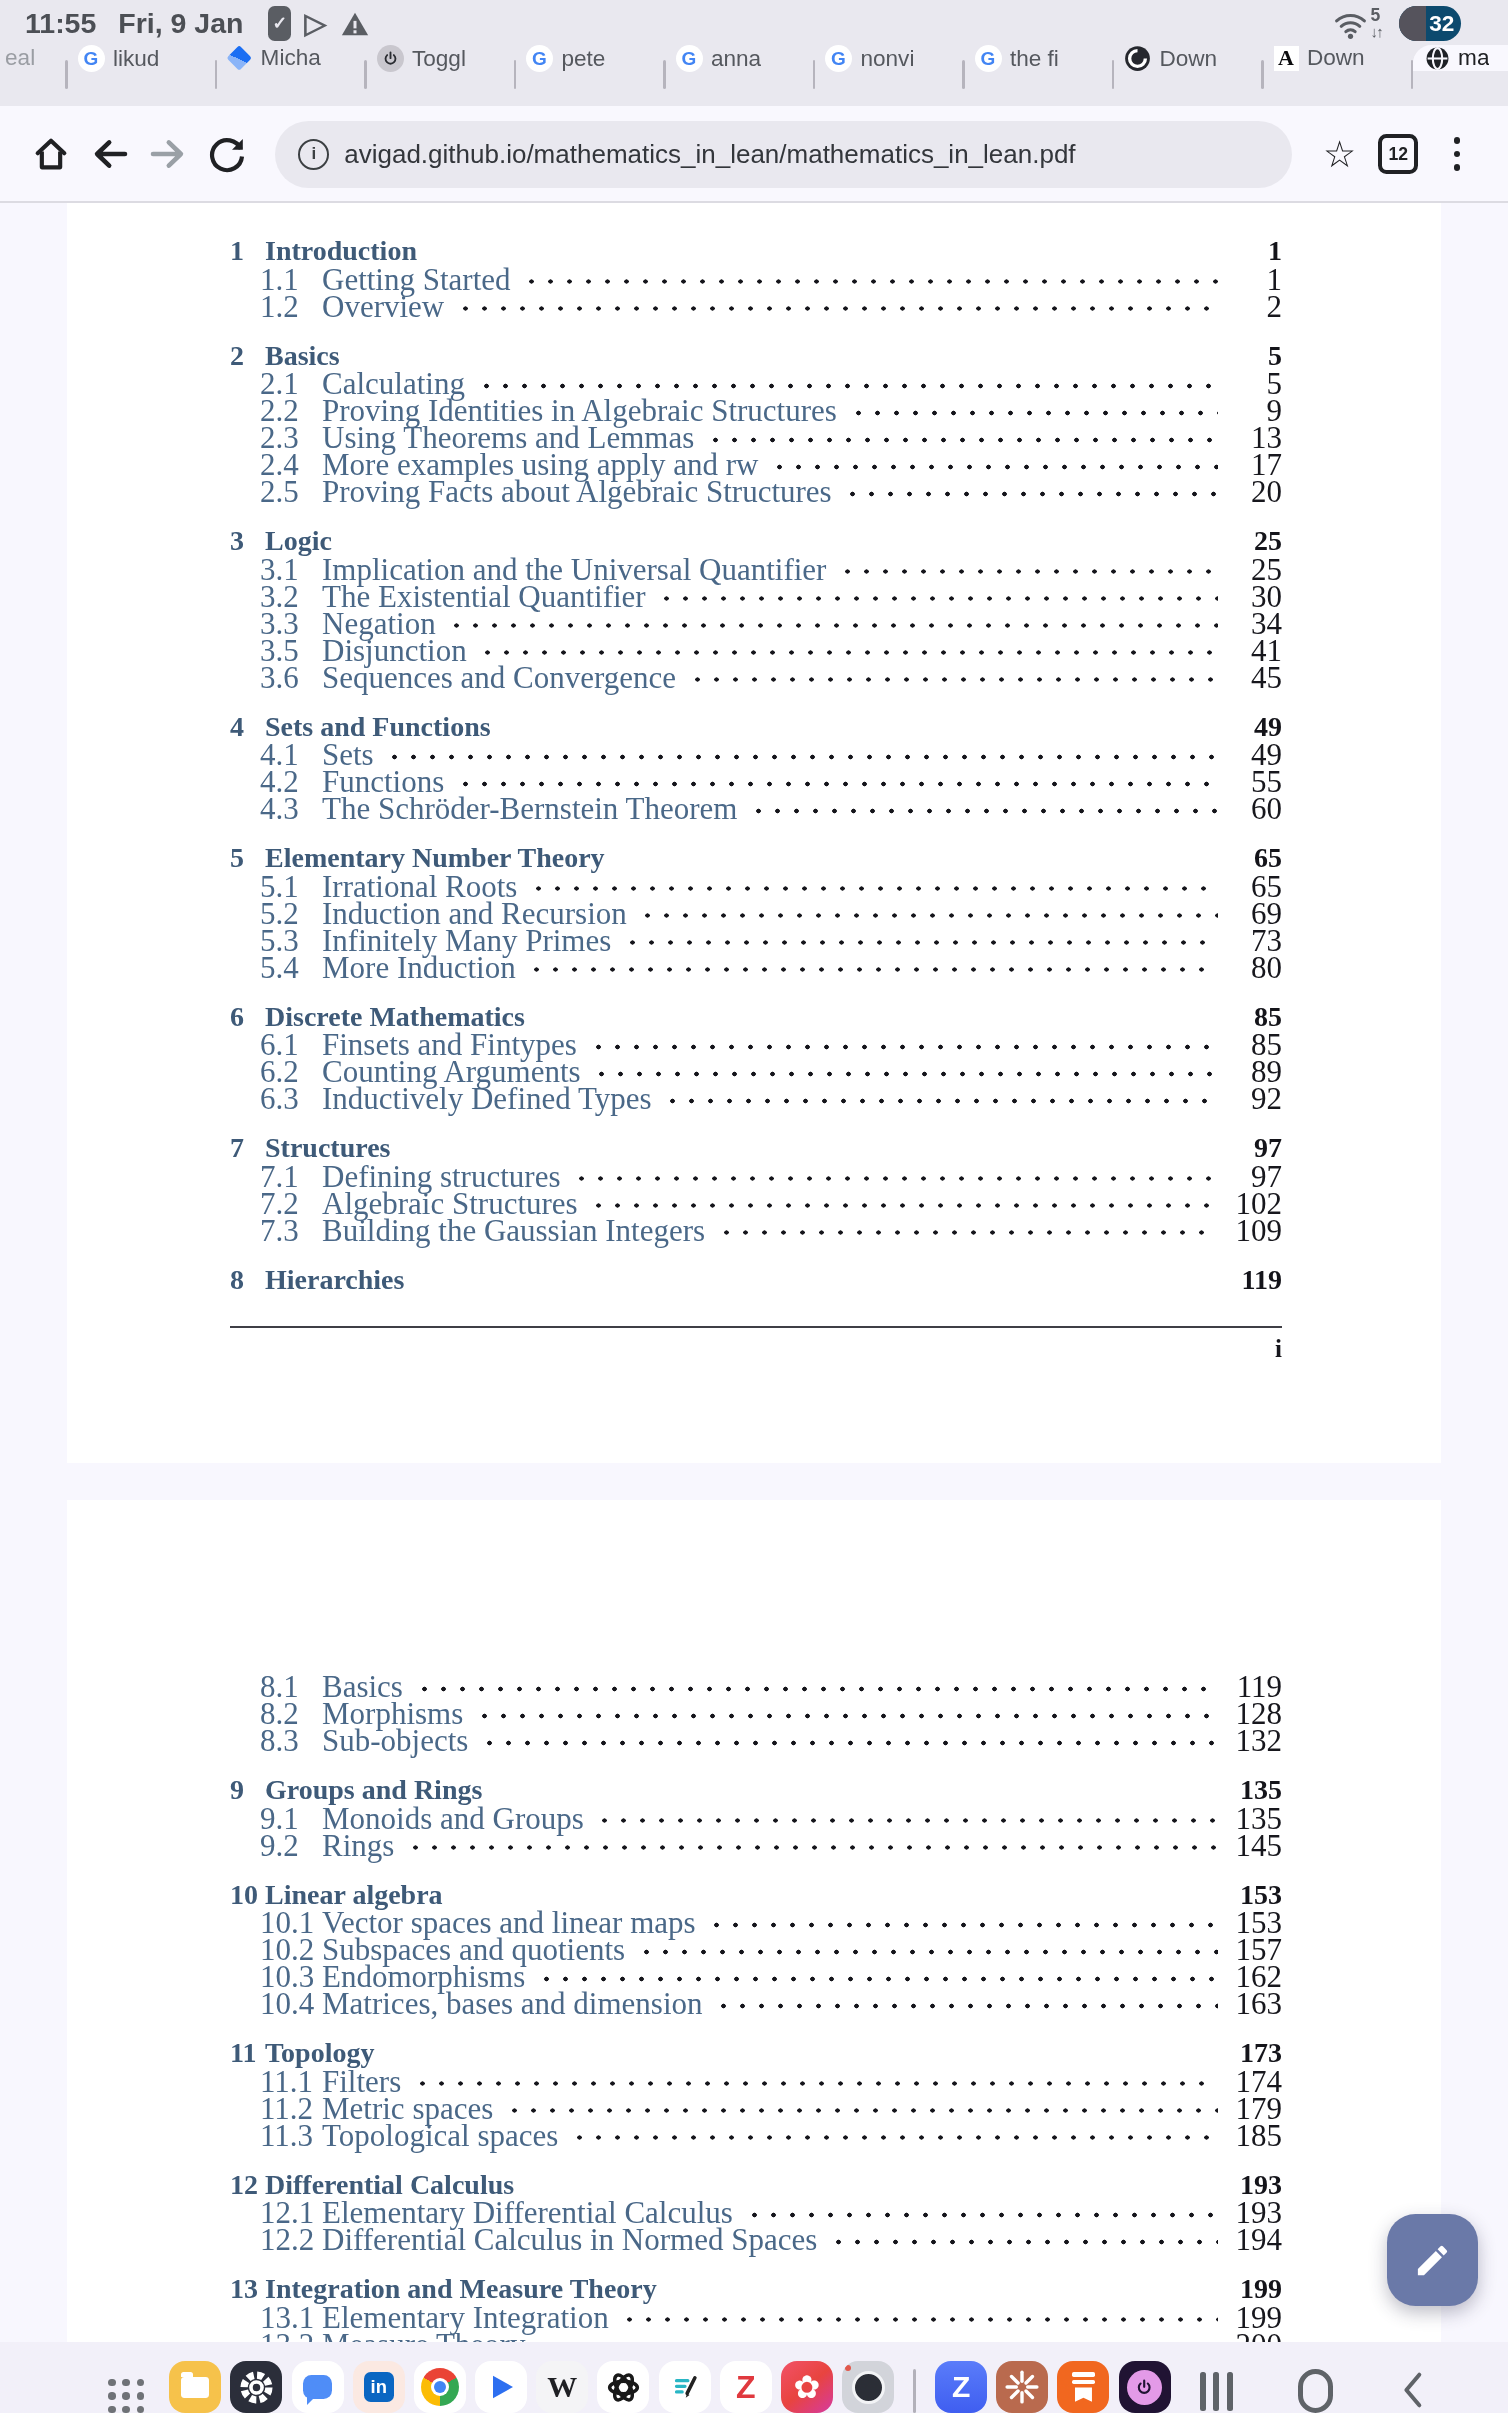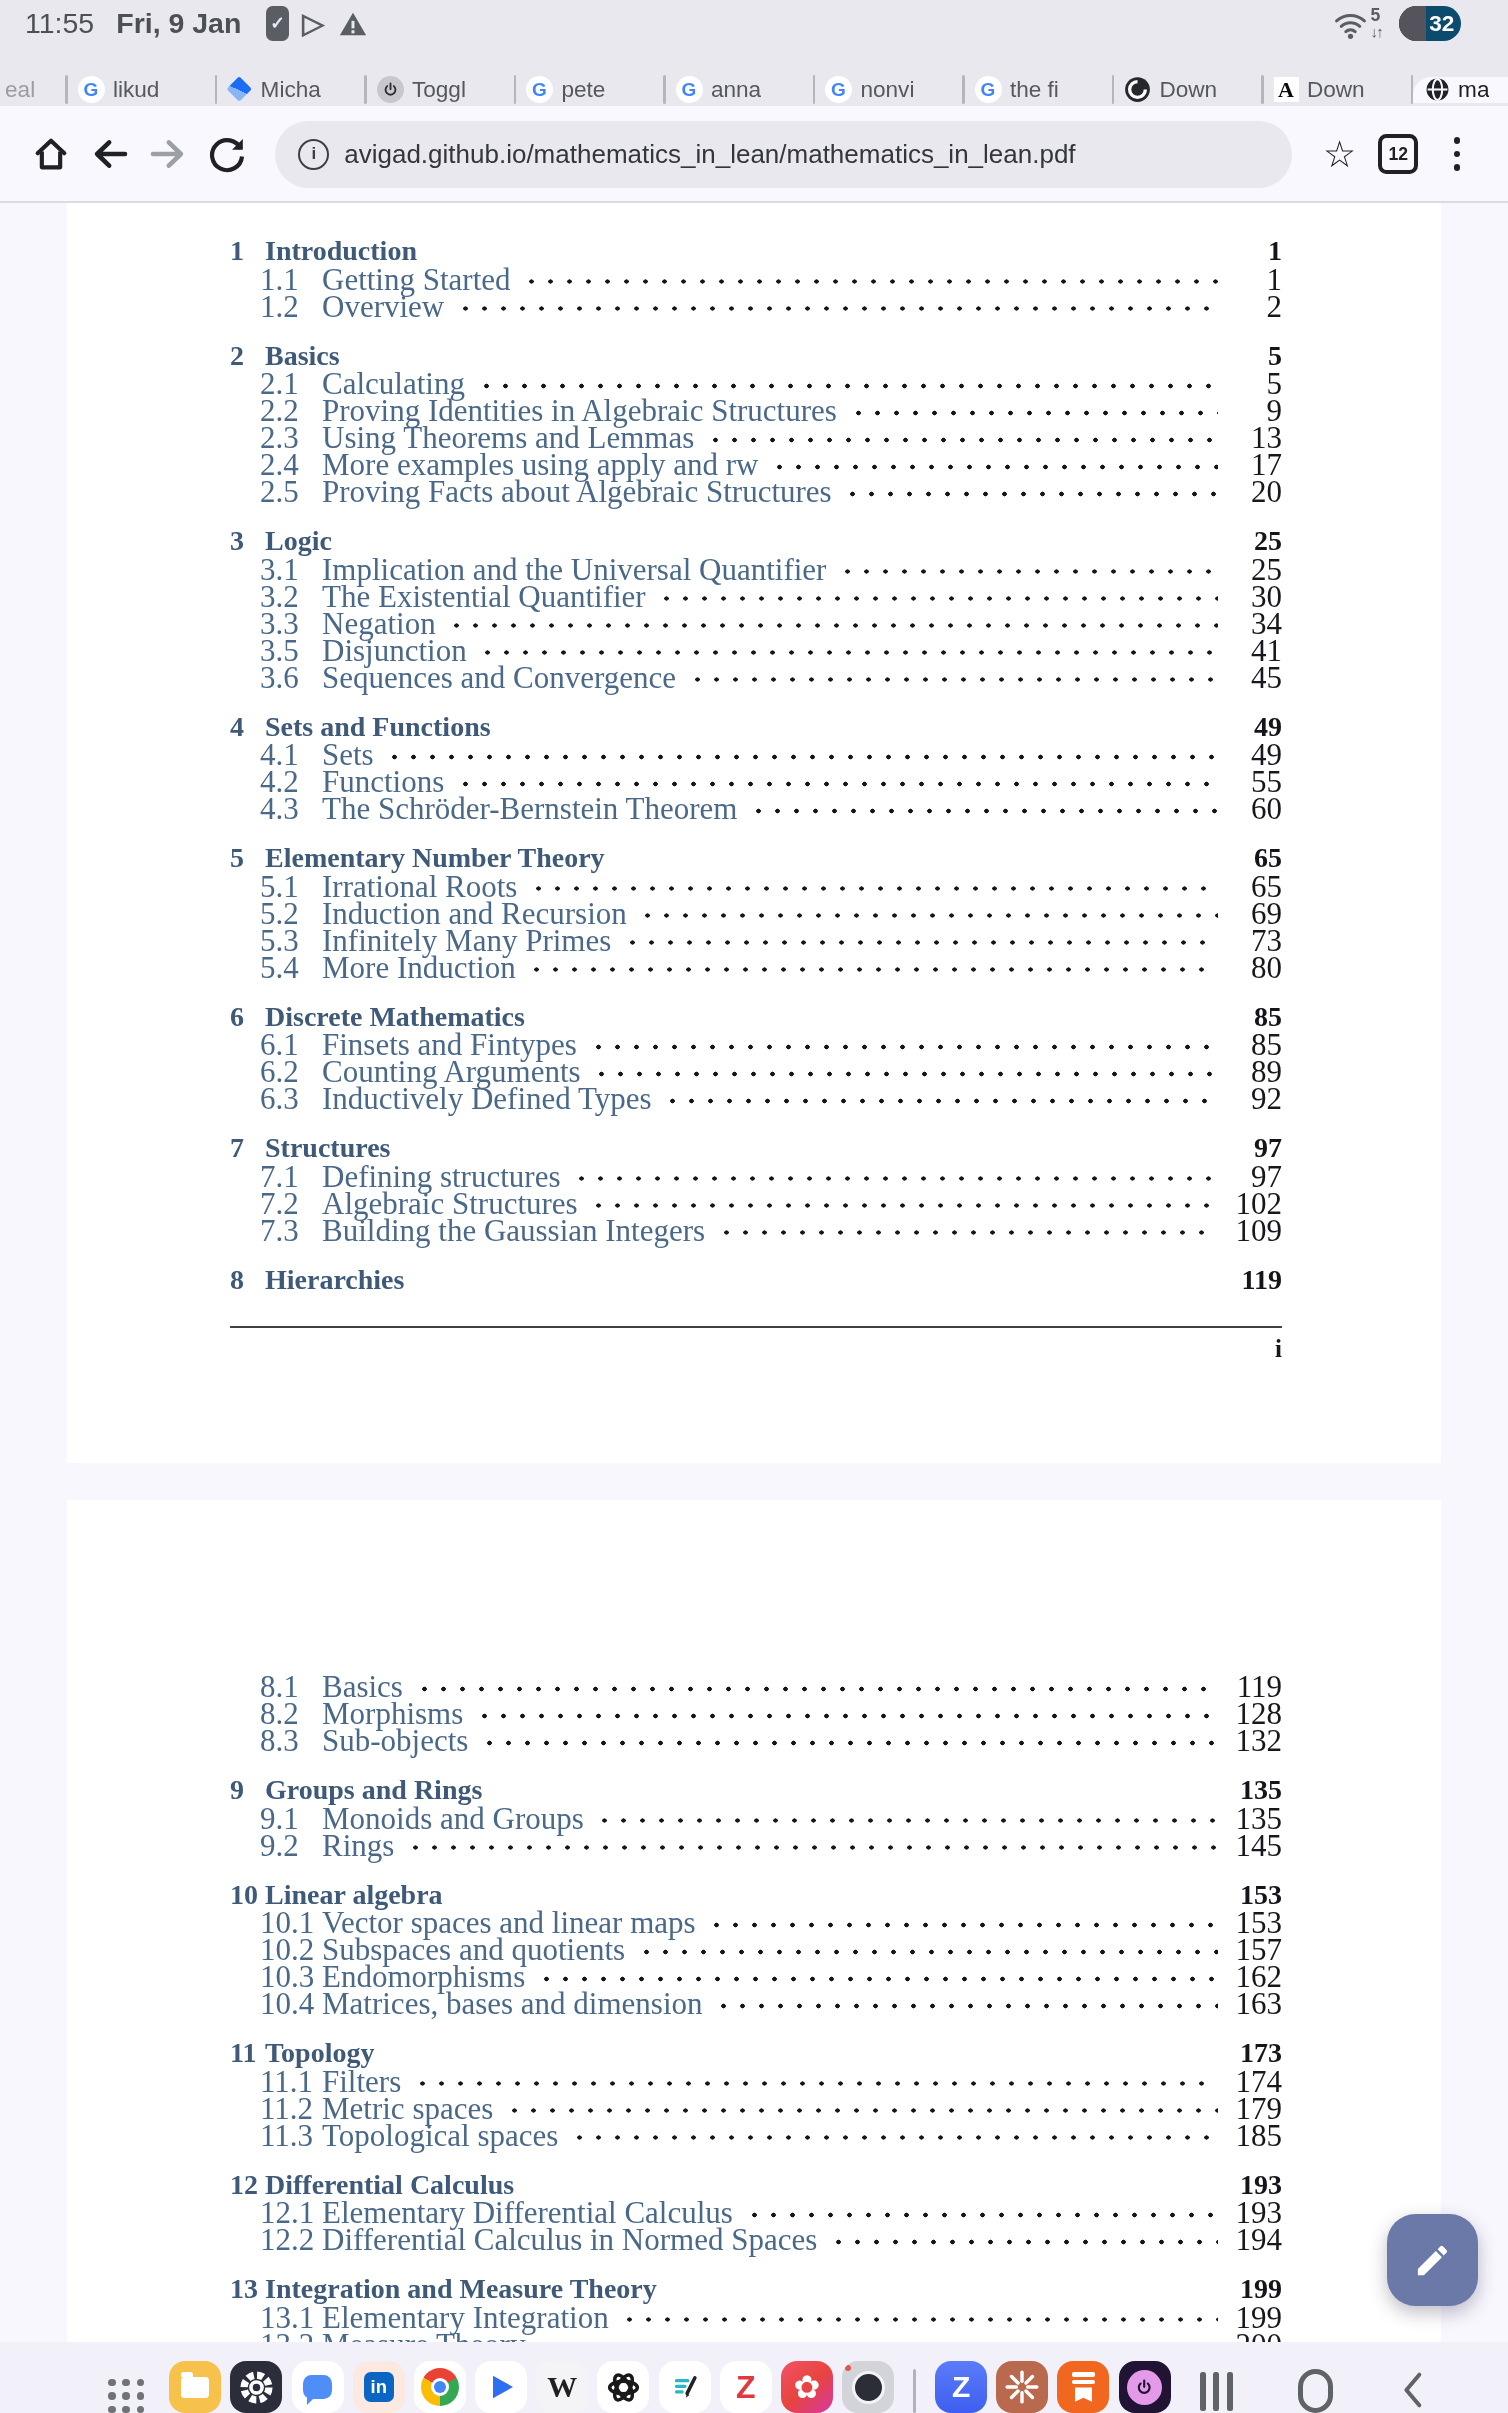--- a/index.html
+++ b/index.html
@@ -3,39 +3,39 @@
 <meta charset="utf-8">
 <style>
   html,body{margin:0;padding:0;background:#e9e8ef;}
   .screen{position:relative;width:1508px;height:2413px;overflow:hidden;
           font-family:"Liberation Sans",sans-serif;background:#e9e8ef;}
 
   
   .statusbar{position:absolute;top:0;left:0;right:0;height:47px;display:flex;
              align-items:center;padding:0 47px 0 25px;box-sizing:border-box;
              color:#4c4f55;background:#e9e8ef;}
-  .sb-time{font-size:28.5px;font-weight:400;}
+  .sb-time{font-size:28.5px;font-weight:700;}
   .sb-date{font-size:28.5px;font-weight:700;margin-left:22px;}
   .sb-icons{display:flex;align-items:center;gap:13.4px;margin-left:25px;}
   .phone-check{width:22.6px;height:35px;background:#5a5d63;border-radius:6.7px;display:flex;
                align-items:center;justify-content:center;color:#e9e8ef;font-size:17.6px;font-weight:700;}
   .sb-glyph{font-size:28.5px;font-weight:700;color:#5a5d63;line-height:1;}
   .sb-spacer{flex:1;}
   .wifi-wrap{display:flex;align-items:flex-start;gap:1.7px;}
   .wifi-extra{display:flex;flex-direction:column;align-items:flex-start;line-height:1;}
   .wifi-num{font-size:17.6px;font-weight:700;color:#5a5d63;}
   .wifi-arrows{font-size:15px;color:#5a5d63;letter-spacing:-1.7px;}
   .battery{width:62px;height:35px;border-radius:17.6px;background:#0c4a6e;position:relative;
            overflow:hidden;margin-left:17px;}
   .battery .fill{position:absolute;left:0;top:0;bottom:0;width:44%;background:#55535c;}
   .battery .lvl{position:absolute;right:6.7px;top:0;font-size:22.6px;font-weight:700;color:#fff;line-height:35px;}
 
   
-  .tabstrip{position:absolute;top:60px;left:0;right:0;height:59px;background:#e9e8ef;
-            display:flex;align-items:center;overflow:hidden;}
+  .tabstrip{position:absolute;top:45px;left:0;right:0;height:59px;background:#e9e8ef;
+            display:flex;align-items:flex-start;overflow:hidden;}
   .tab{display:flex;align-items:center;gap:8.4px;width:127px;flex:none;padding:0 10px;
        overflow:hidden;white-space:nowrap;}
   .tab.partial{width:50px;padding-left:5px;}
   .tab-label{font-size:22.6px;color:#55585e;overflow:hidden;}
   .tab.partial .tab-label{color:#9a9da3;}
   .tab-div{width:2.5px;height:28.5px;background:#b6b4bd;border-radius:1.7px;align-self:center;flex:none;}
   .fav{flex:none;display:flex;align-items:center;justify-content:center;}
   .fav-g{width:27px;height:27px;border-radius:50%;background:#fff;color:#4285f4;
          font-weight:700;font-size:19px;display:flex;align-items:center;justify-content:center;}
   .fav-diamond{width:18.4px;height:18.4px;margin:3.4px;background:linear-gradient(160deg,#1b6ef3 55%,#8ab4f8 55%);

